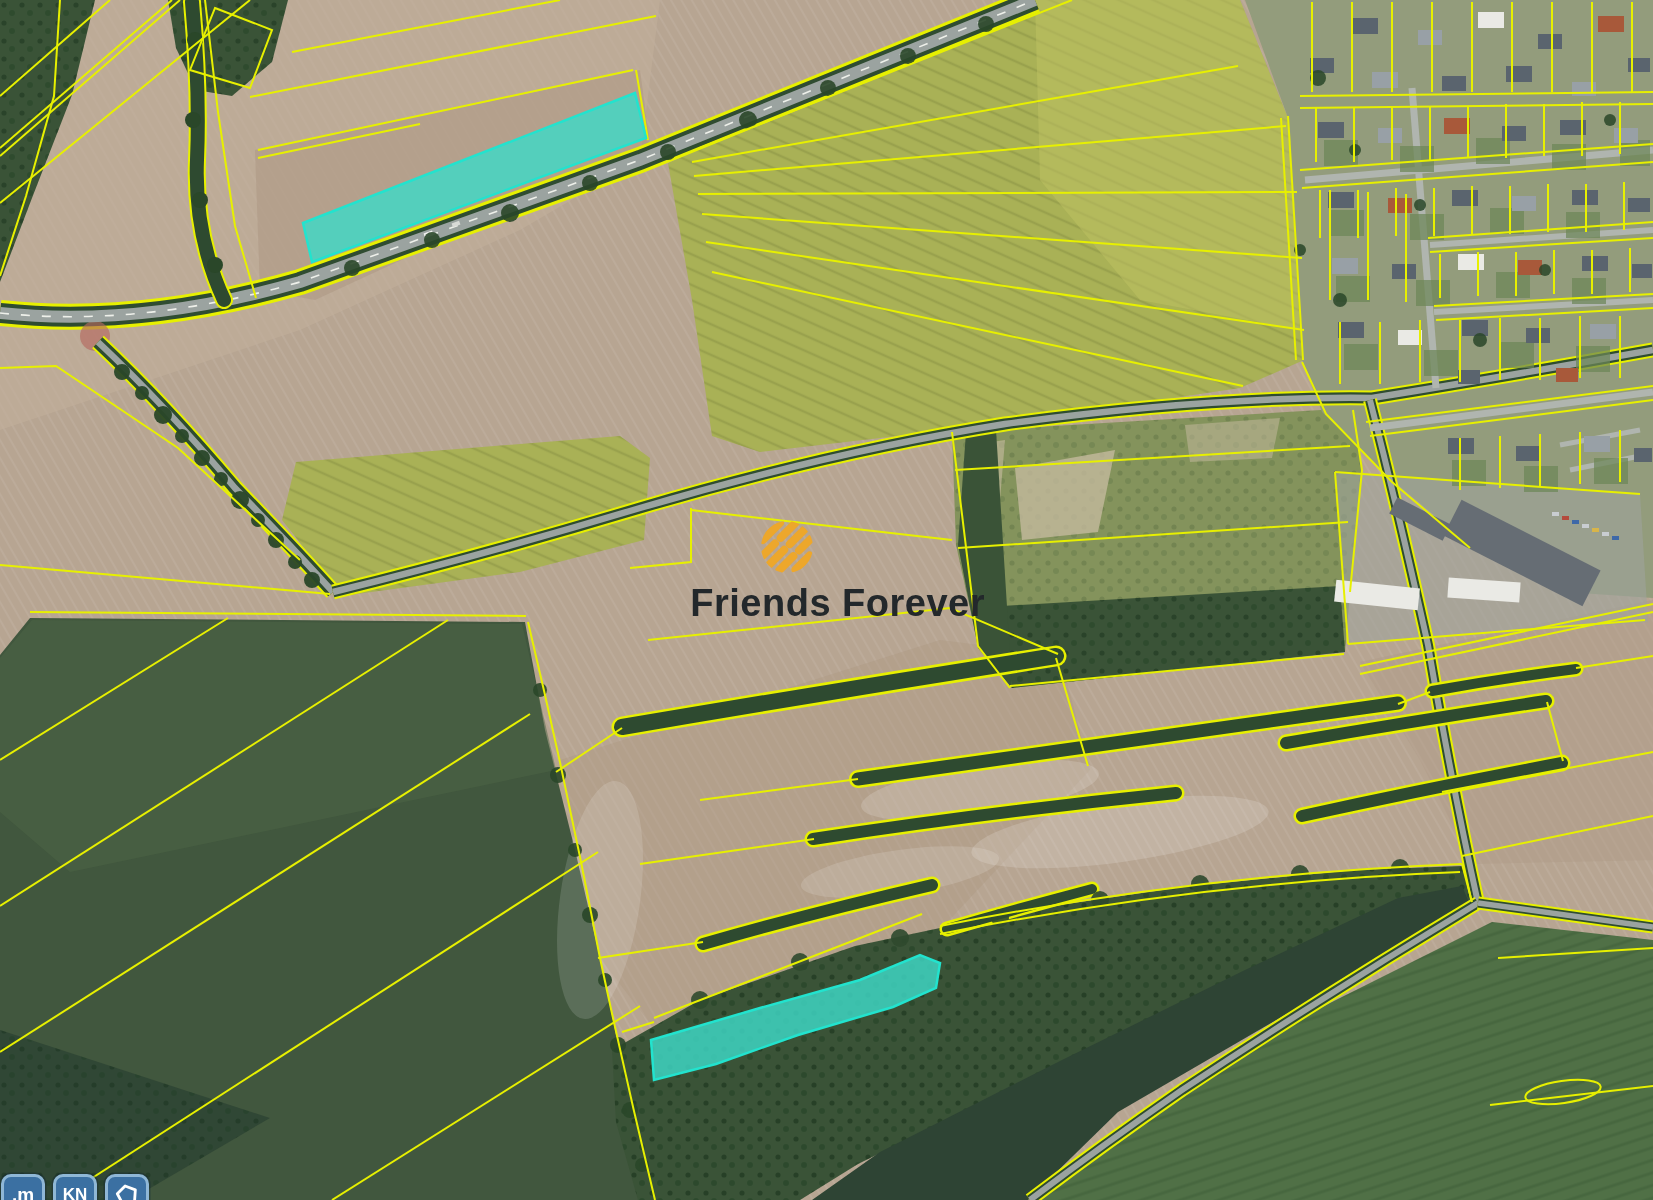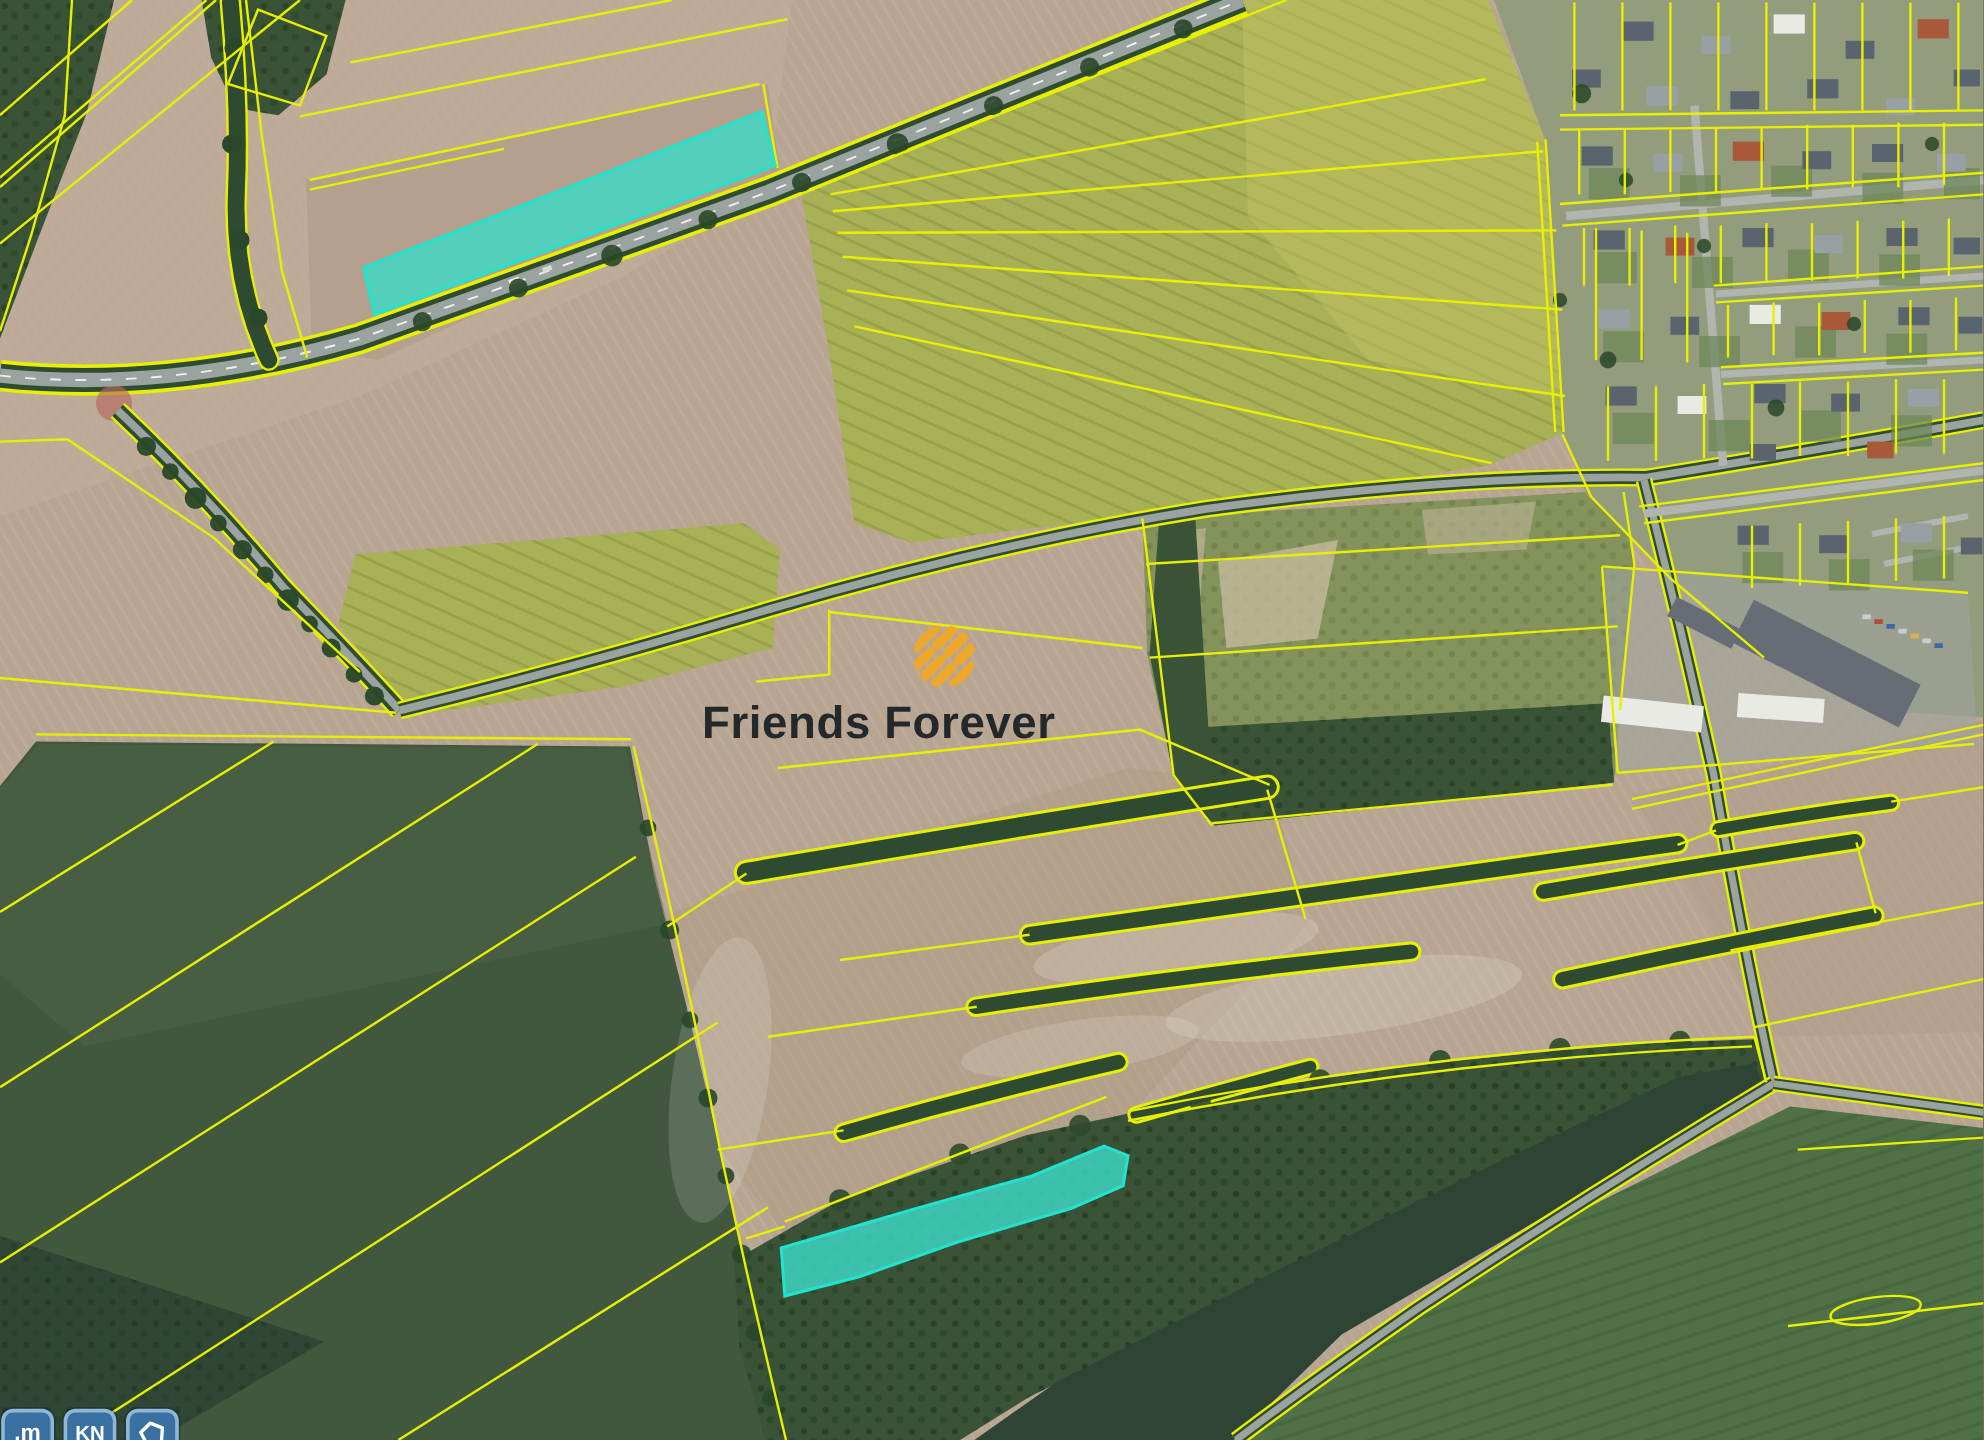--- a/index.html
+++ b/index.html
@@ -18,21 +18,21 @@
   .dashS{stroke:#eef0ea;fill:none;stroke-width:1.6;stroke-dasharray:9 12}
   .stS{stroke:#b0b5af;fill:none}
   .treeS{stroke:#2e4a30;fill:none;stroke-linecap:round}
   .stripY{stroke:var(--cad);fill:none;stroke-linecap:round}
   .tree{fill:#2a4729}
   .cyanp{fill:var(--cyan);fill-opacity:.82;stroke:var(--cyanEdge);stroke-width:2.5}
   .house-d{fill:#5a646e}.house-g{fill:#98a0a6}.house-r{fill:#a8593a}.house-w{fill:#eaeae5}
   .ind{fill:#666d74}
   .yard{fill:#6c8757;opacity:.72}
   
-  #brand-text{position:absolute;left:585px;top:582px;width:400px;text-align:left;
+  #brand-text{position:absolute;left:585px;top:582px;width:400px;text-align:right;
     font-size:38px;font-weight:700;letter-spacing:.5px;color:var(--textDark);}
   #logo-icon{position:absolute;left:755px;top:515px;width:64px;height:64px;}
   
   .mapbtn{position:absolute;top:1174px;width:44px;height:42px;border-radius:10px;
     background:var(--btnBg);border:3px solid var(--btnBorder);box-sizing:border-box;
     box-shadow:0 0 0 1.5px rgba(15,35,55,.35);color:var(--btnText);font-weight:700;
     font-size:19px;display:flex;align-items:center;justify-content:center;cursor:pointer;}
   #btn-unit{left:1px}
   #btn-kn{left:53px;font-size:17px}
   #btn-parcel{left:105px}

